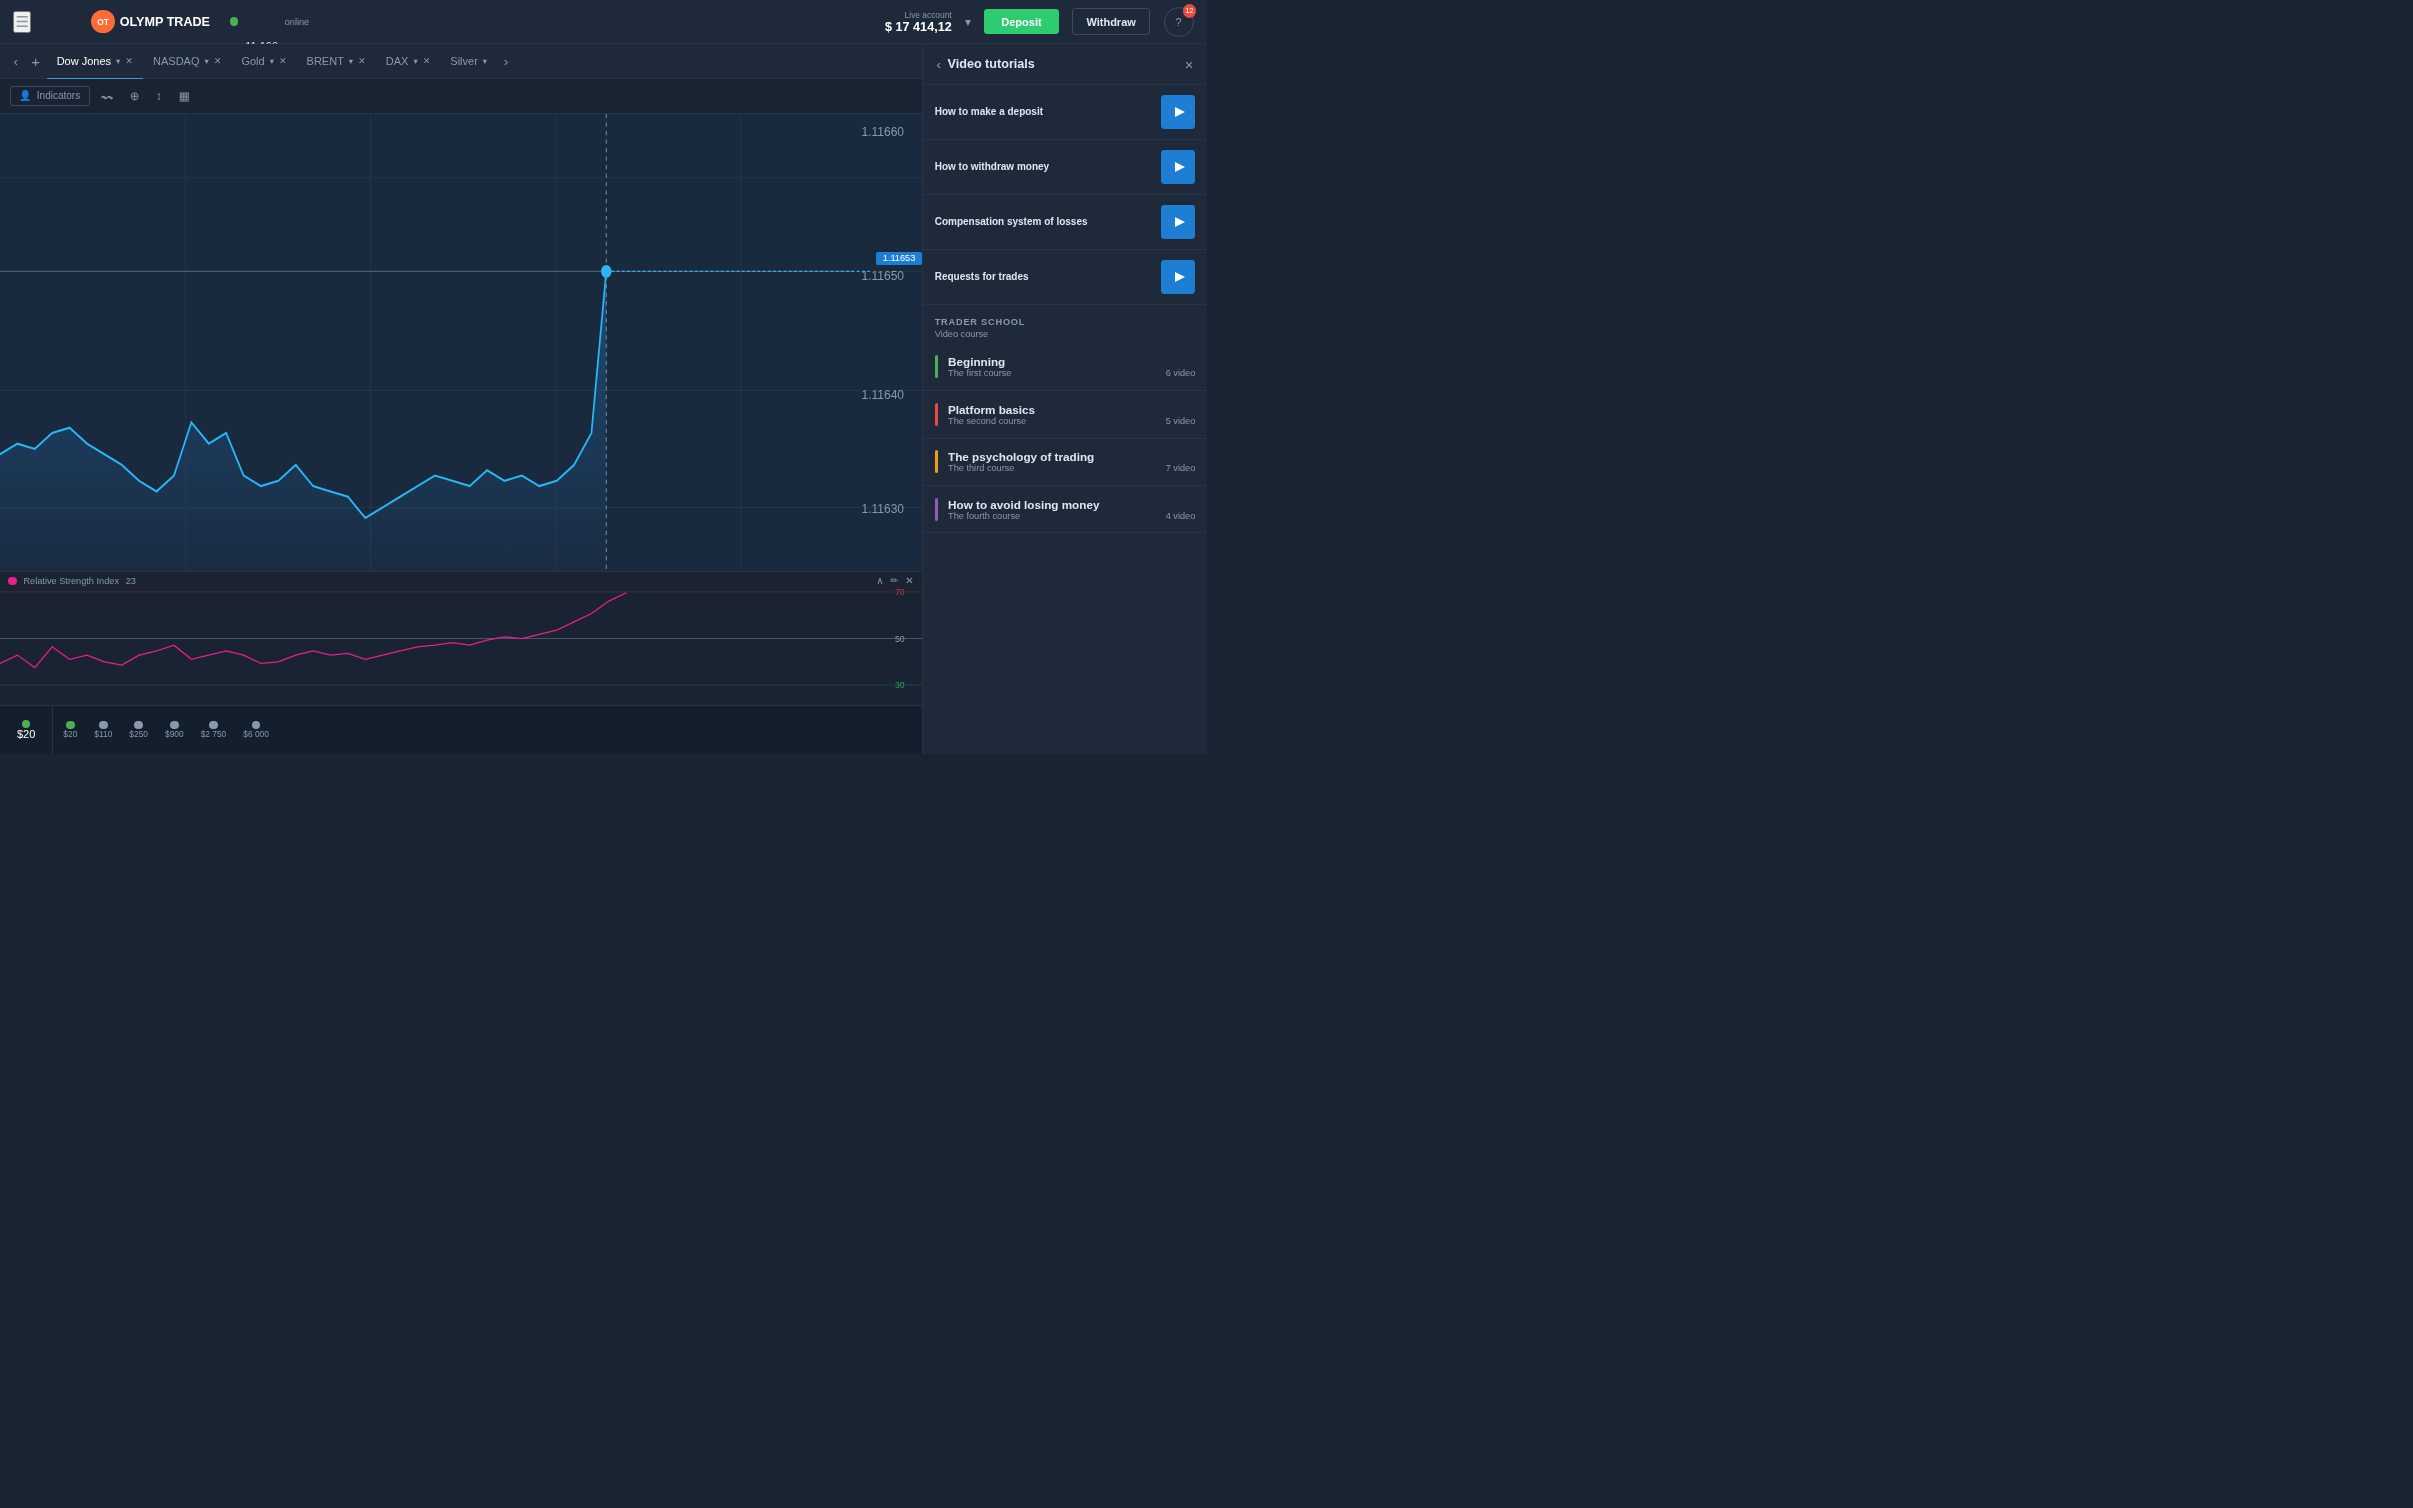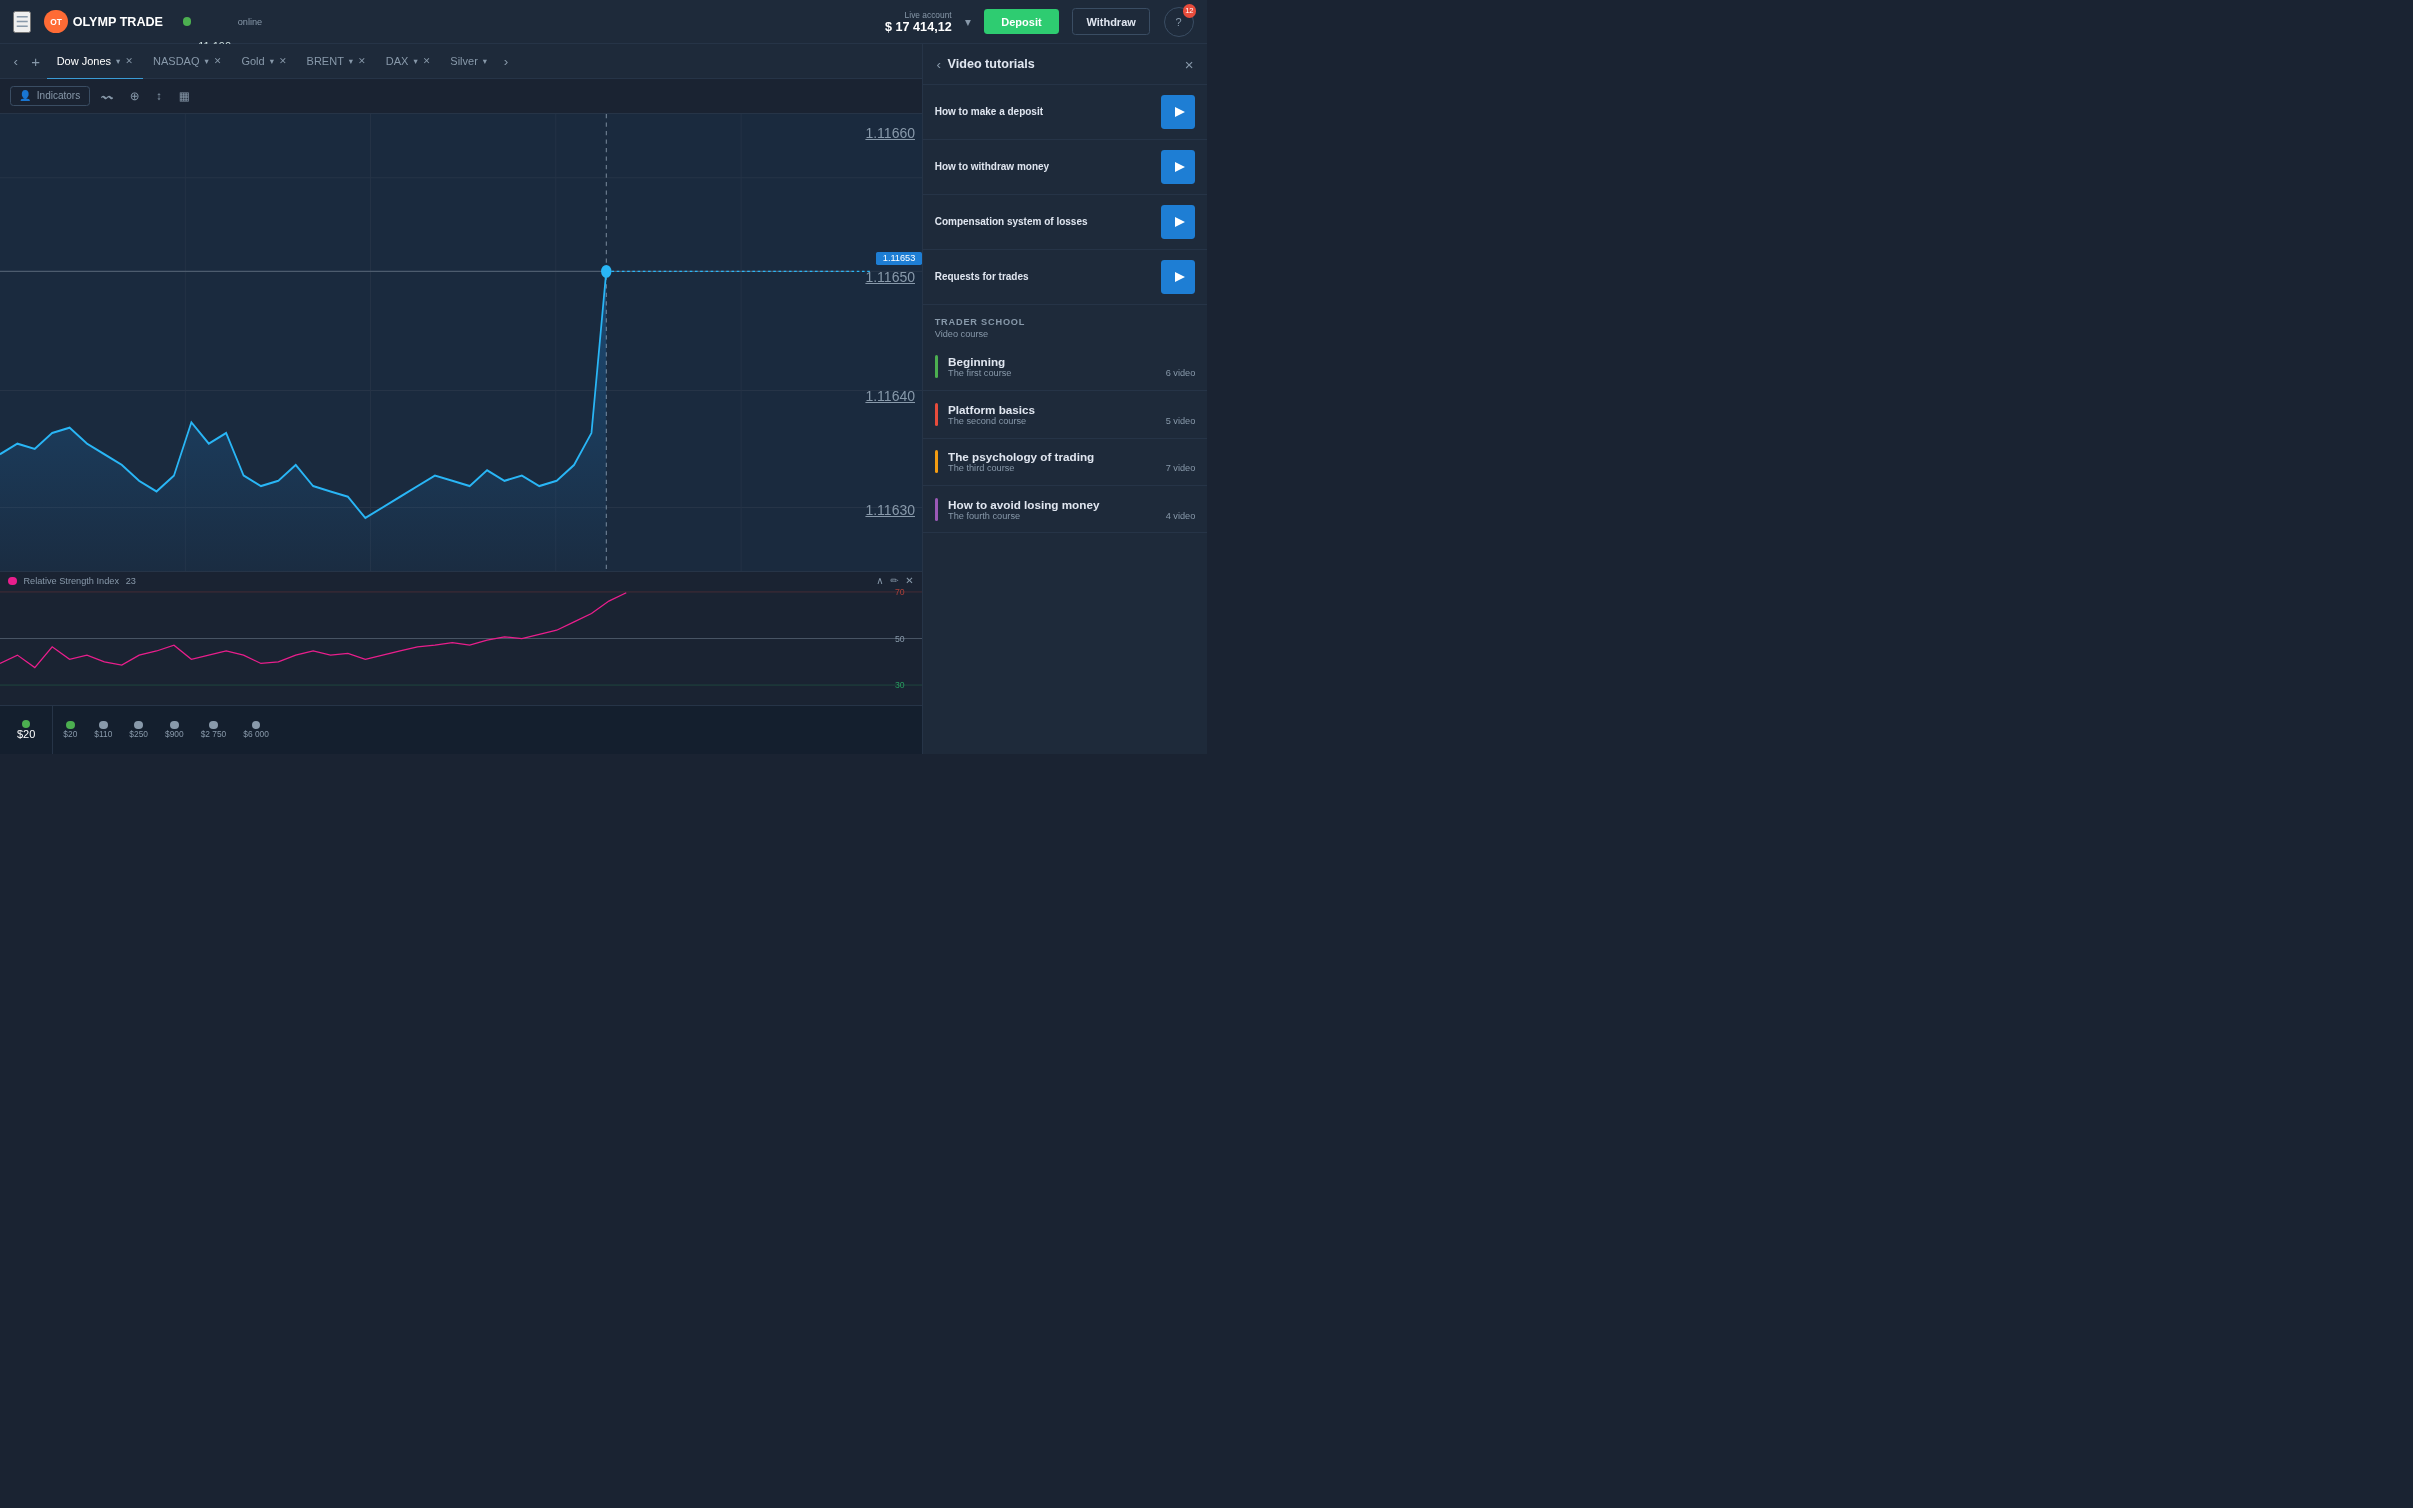--- a/index.html
+++ b/index.html
@@ -30,20 +30,21 @@
       color: #8899aa;
       font-size: 15px;
     }
     .logo {
       display: flex;
       align-items: center;
       gap: 5px;
       font-weight: 700;
       font-size: 12.6px;
       color: #fff;
+      margin-left: 47px;
     }
     .logo-icon {
       width: 23.5px;
       height: 23.5px;
       background: #ff6b35;
       border-radius: 50%;
       display: flex;
       align-items: center;
       justify-content: center;
       font-size: 8.4px;
@@ -255,24 +256,23 @@
       position: absolute;
       right: 0;
       background: #1e7ed4;
       color: white;
       font-size: 9.2px;
       padding: 1.7px 6.7px;
       border-radius: 1.7px;
     }
     .price-grid-label {
       position: absolute;
-      right: 7px;
-      color: #8899aa;
-      font-size: 14px;
-      text-decoration: underline;
+      right: 18px;
+      color: #8899aa;
+      font-size: 12px;
     }
     .time-labels {
       display: flex;
       justify-content: space-around;
       padding: 3.4px 0;
       background: #1a2332;
       font-size: 8.4px;
       color: #8899aa;
       flex-shrink: 0;
     }

